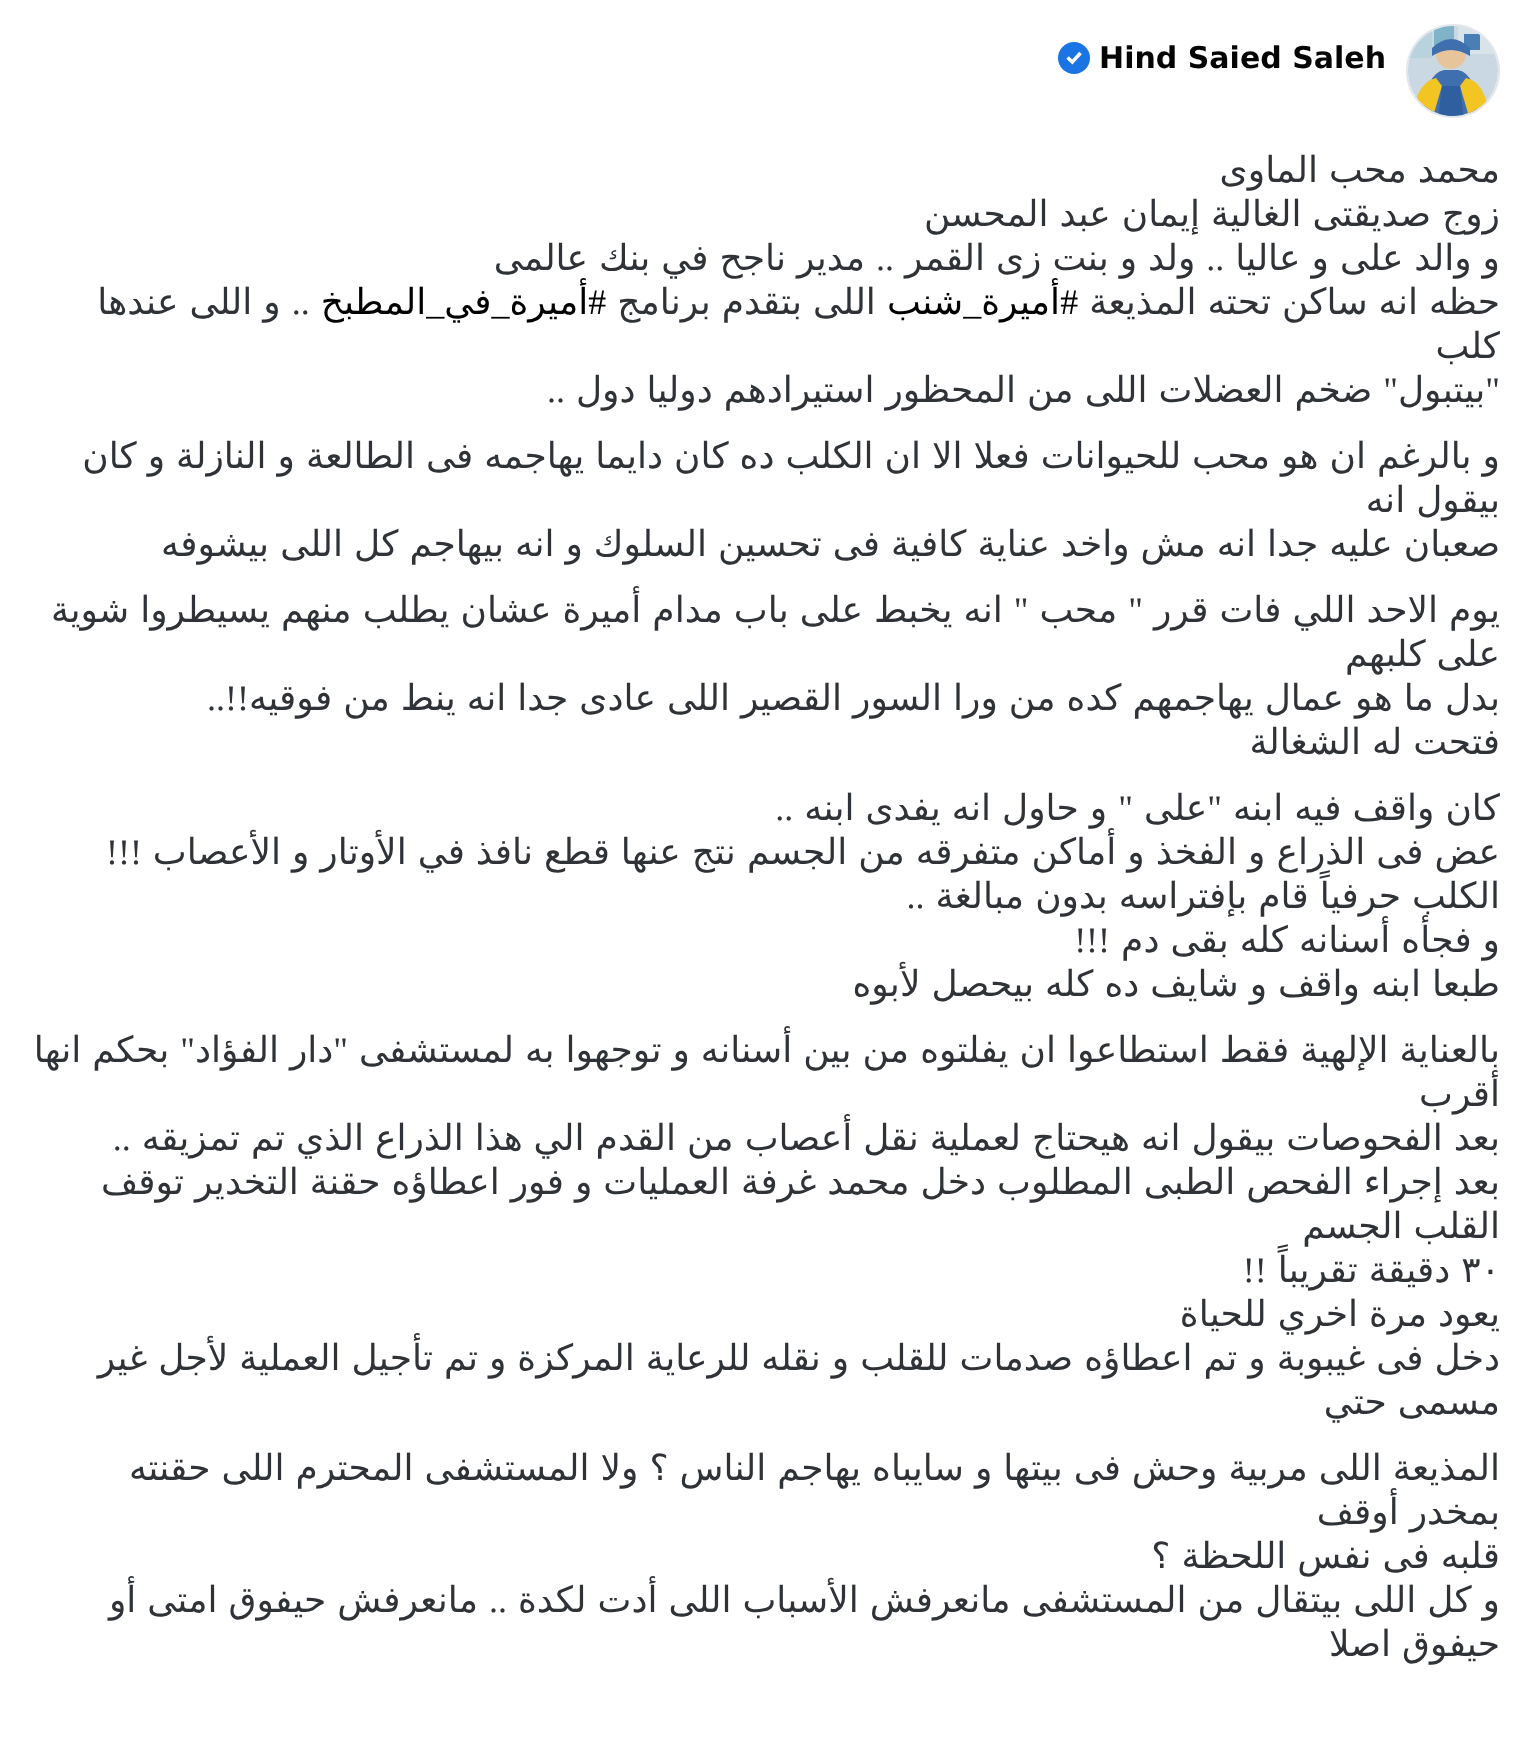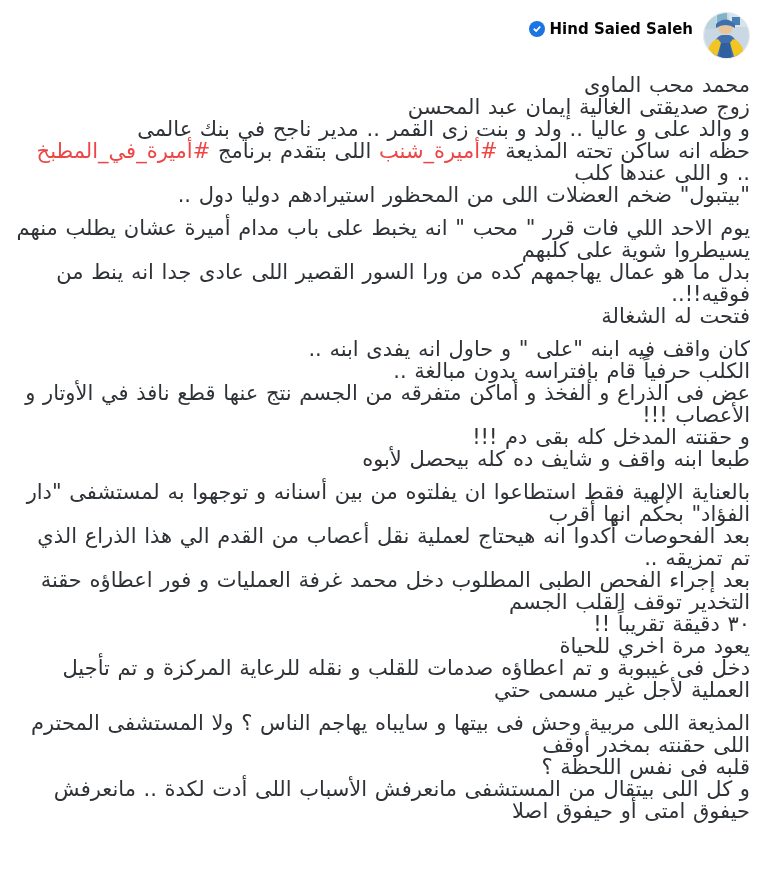--- a/index.html
+++ b/index.html
@@ -52,27 +52,28 @@
   .badge { width: 16px; height: 16px; display: inline-block; }
   
   .post-body {
     padding: 8px 8px 0 8px;
     text-align: right;
   }
   .para {
     margin-bottom: 11px;
   }
   .line {
-    font-size: 21px;
+    font-size: 18px;
     line-height: 22px;
     color: #2f3337;
     word-spacing: 1px;
+    font-family: Liberation Serif, serif;
   }
   a.hashtag {
-    color: #ef4444;
+    color: #000000;
     text-decoration: none;
     cursor: pointer;
   }
 </style>
 </head>
 <body>
 
 <div class="post">
 
   <div class="post-header">
@@ -103,34 +104,38 @@
 
   <div class="post-body">
       <div class="para">
         <div class="line">محمد محب الماوى</div>
         <div class="line">زوج صديقتى الغالية إيمان عبد المحسن</div>
         <div class="line">و والد على و عاليا .. ولد و بنت زى القمر .. مدير ناجح في بنك عالمى</div>
         <div class="line">حظه انه ساكن تحته المذيعة <a class="hashtag" href="#">#أميرة_شنب</a> اللى بتقدم برنامج <a class="hashtag" href="#">#أميرة_في_المطبخ</a> .. و اللى عندها كلب</div>
         <div class="line">"بيتبول" ضخم العضلات اللى من المحظور استيرادهم دوليا دول ..</div>
       </div>
       <div class="para">
+        <div class="line">و بالرغم ان هو محب للحيوانات فعلا الا ان الكلب ده كان دايما يهاجمه فى الطالعة و النازلة و كان بيقول انه</div>
+        <div class="line">صعبان عليه جدا انه مش واخد عناية كافية فى تحسين السلوك و انه بيهاجم كل اللى بيشوفه</div>
+      </div>
+      <div class="para">
         <div class="line">يوم الاحد اللي فات قرر " محب " انه يخبط على باب مدام أميرة عشان يطلب منهم يسيطروا شوية على كلبهم</div>
         <div class="line">بدل ما هو عمال يهاجمهم كده من ورا السور القصير اللى عادى جدا انه ينط من فوقيه!!..</div>
         <div class="line">فتحت له الشغالة</div>
       </div>
       <div class="para">
         <div class="line">كان واقف فيه ابنه "على " و حاول انه يفدى ابنه ..</div>
+        <div class="line">عض فى الذراع و الفخذ و أماكن متفرقه من الجسم نتج عنها  قطع نافذ في الأوتار و الأعصاب !!!</div>
         <div class="line">الكلب حرفياً قام بإفتراسه بدون مبالغة ..</div>
-        <div class="line">عض فى الذراع و الفخذ و أماكن متفرقه من الجسم نتج عنها  قطع نافذ في الأوتار و الأعصاب !!!</div>
-        <div class="line">و حقنته المدخل كله بقى دم !!!</div>
+        <div class="line">و فجأه أسنانه كله بقى دم !!!</div>
         <div class="line">طبعا ابنه واقف و شايف ده كله بيحصل لأبوه</div>
       </div>
       <div class="para">
         <div class="line">بالعناية الإلهية فقط استطاعوا ان يفلتوه من بين أسنانه و توجهوا به لمستشفى "دار الفؤاد" بحكم انها أقرب</div>
-        <div class="line">بعد الفحوصات أكدوا انه هيحتاج لعملية نقل أعصاب من القدم الي هذا الذراع الذي تم تمزيقه ..</div>
+        <div class="line">بعد الفحوصات بيقول انه هيحتاج لعملية نقل أعصاب من القدم الي هذا الذراع الذي تم تمزيقه ..</div>
         <div class="line">بعد إجراء الفحص الطبى المطلوب دخل محمد غرفة العمليات و فور اعطاؤه حقنة التخدير توقف القلب الجسم</div>
         <div class="line">٣٠ دقيقة تقريباً !!</div>
         <div class="line">يعود مرة اخري للحياة</div>
         <div class="line">دخل فى غيبوبة و تم اعطاؤه صدمات للقلب و نقله للرعاية المركزة و تم تأجيل العملية لأجل غير مسمى حتي</div>
       </div>
       <div class="para">
         <div class="line">المذيعة اللى مربية وحش فى بيتها و سايباه يهاجم الناس ؟ ولا المستشفى المحترم اللى حقنته بمخدر أوقف</div>
         <div class="line">قلبه فى نفس اللحظة ؟</div>
         <div class="line">و كل اللى بيتقال من المستشفى مانعرفش الأسباب اللى أدت لكدة .. مانعرفش حيفوق امتى أو حيفوق اصلا</div>
       </div>

